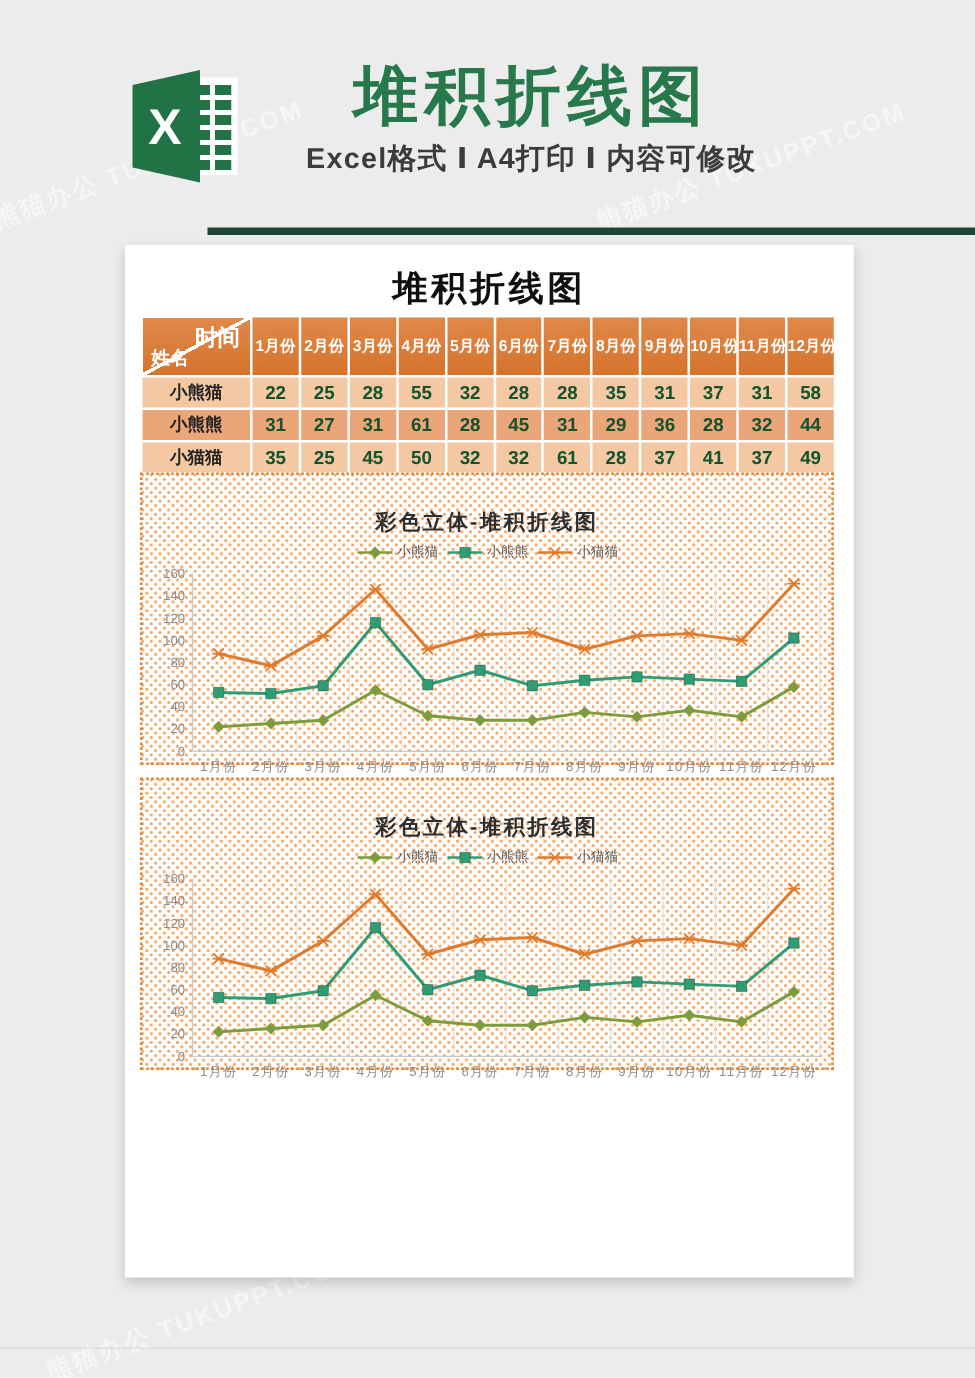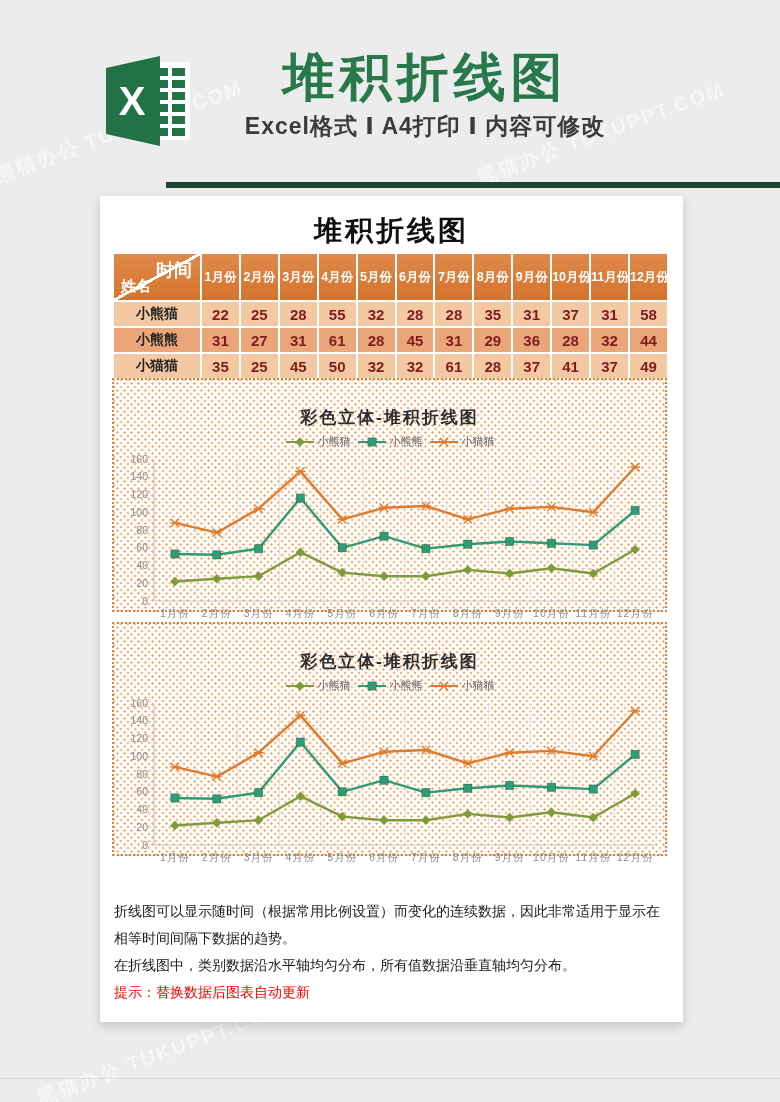--- a/index.html
+++ b/index.html
@@ -33,21 +33,21 @@
             background-color:#d9792f;}
   th.corner .diag{position:absolute;inset:0;
     background:linear-gradient(to bottom right,transparent calc(50% - 1.4px),#fff calc(50% - 1.4px) calc(50% + 1.4px),transparent calc(50% + 1.4px));}
   th.corner .tr{position:absolute;top:4px;right:8px;font-size:18px;font-weight:bold;color:#fff;}
   th.corner .bl{position:absolute;bottom:4px;left:7px;font-size:15px;font-weight:bold;color:#fff;}
   th.month{height:46px;background:linear-gradient(#e0894a,#d4732c);background-color:#d9792f;
            color:#fff;font-size:12.5px;font-weight:bold;white-space:nowrap;overflow:visible;}
   tr.row-light td{background:#f3c8a2;}
   tr.row-dark td{background:#eaa678;}
   td.name{font-size:14px;font-weight:600;color:#222;height:24px;}
-  td.val{font-size:15px;font-weight:600;color:#7f1d1d;height:24px;}
+  td.val{font-size:15px;font-weight:600;color:#14532d;height:24px;}
   
   .chart-box{position:absolute;left:12px;width:551px;height:230px;
      border:2px dotted #e0812f;
      background-color:#fffefc;
      background-image:radial-gradient(#f2a261 0.9px,transparent 1.4px),
                       radial-gradient(#f2a261 0.9px,transparent 1.4px);
      background-size:7px 7px;background-position:0 0,3.5px 3.5px;}
   .chart-box.first{top:182px;}
   .chart-box.second{top:426px;}
   .chart-title{margin-top:26px;text-align:center;font-size:17px;font-weight:bold;
@@ -375,20 +375,15 @@
         <path d="M259.8833333333334 52.6125 L268.28333333333336 61.0125 M268.28333333333336 52.6125 L259.8833333333334 61.0125 M259.08333333333337 56.8125 L269.08333333333337 56.8125" stroke="#e07b2e" stroke-width="1.4" fill="none"></path>
         <path d="M301.7166666666667 50.837500000000006 L310.1166666666667 59.23750000000001 M310.1166666666667 50.837500000000006 L301.7166666666667 59.23750000000001 M300.9166666666667 55.03750000000001 L310.9166666666667 55.03750000000001" stroke="#e07b2e" stroke-width="1.4" fill="none"></path>
         <path d="M343.55 64.15 L351.95 72.55000000000001 M351.95 64.15 L343.55 72.55000000000001 M342.75 68.35000000000001 L352.75 68.35000000000001" stroke="#e07b2e" stroke-width="1.4" fill="none"></path>
         <path d="M385.3833333333334 53.5 L393.78333333333336 61.900000000000006 M393.78333333333336 53.5 L385.3833333333334 61.900000000000006 M384.58333333333337 57.7 L394.58333333333337 57.7" stroke="#e07b2e" stroke-width="1.4" fill="none"></path>
         <path d="M427.2166666666667 51.724999999999994 L435.6166666666667 60.125 M435.6166666666667 51.724999999999994 L427.2166666666667 60.125 M426.4166666666667 55.925 L436.4166666666667 55.925" stroke="#e07b2e" stroke-width="1.4" fill="none"></path>
         <path d="M469.05 57.05 L477.45 65.45 M477.45 57.05 L469.05 65.45 M468.25 61.25 L478.25 61.25" stroke="#e07b2e" stroke-width="1.4" fill="none"></path>
         <path d="M510.8833333333334 11.787500000000012 L519.2833333333334 20.18750000000001 M519.2833333333334 11.787500000000012 L510.8833333333334 20.18750000000001 M510.08333333333337 15.987500000000011 L520.0833333333334 15.987500000000011" stroke="#e07b2e" stroke-width="1.4" fill="none"></path>
       </svg>
   </div>
 
-  <div class="notes" id="notes">
-      <p style="color: rgb(26, 26, 26);">折线图可以显示随时间（根据常用比例设置）而变化的连续数据，因此非常适用于显示在相等时间间隔下数据的趋势。</p>
-      <p style="color: rgb(26, 26, 26);">在折线图中，类别数据沿水平轴均匀分布，所有值数据沿垂直轴均匀分布。</p>
-      <p style="color: rgb(254, 0, 0);">提示：替换数据后图表自动更新</p>
-    </div>
 </div>
 
 <div class="faint-footer"></div>
 
 </body></html>

